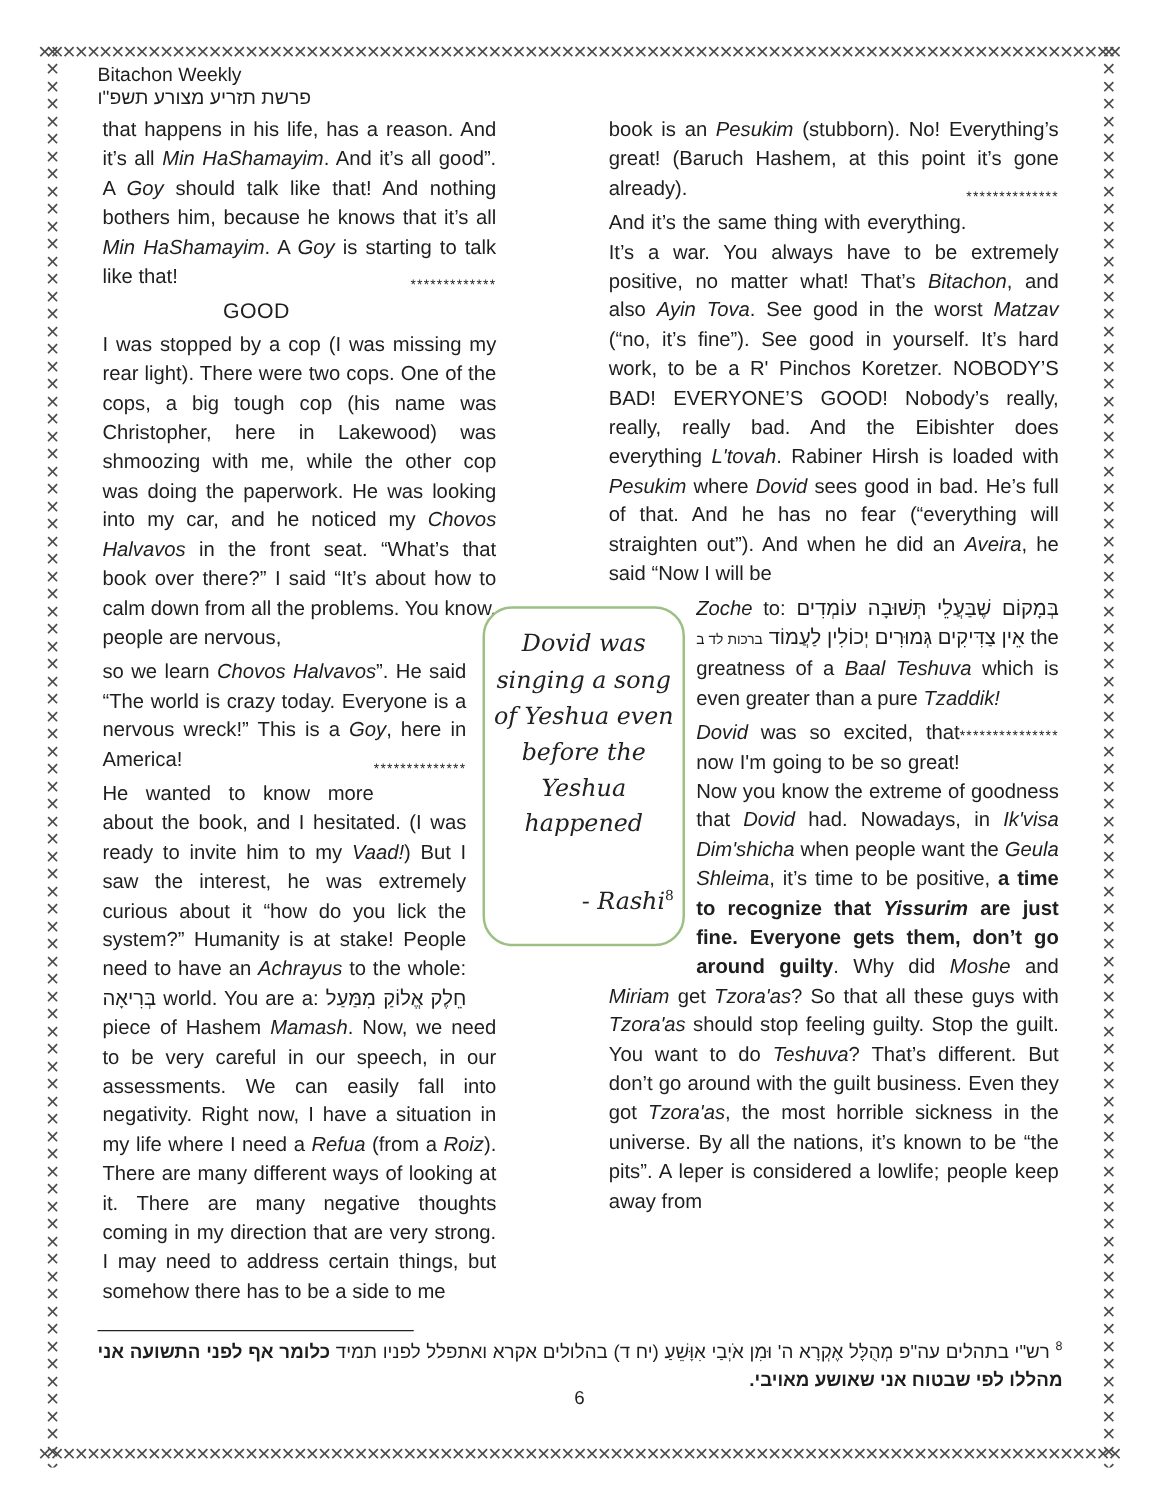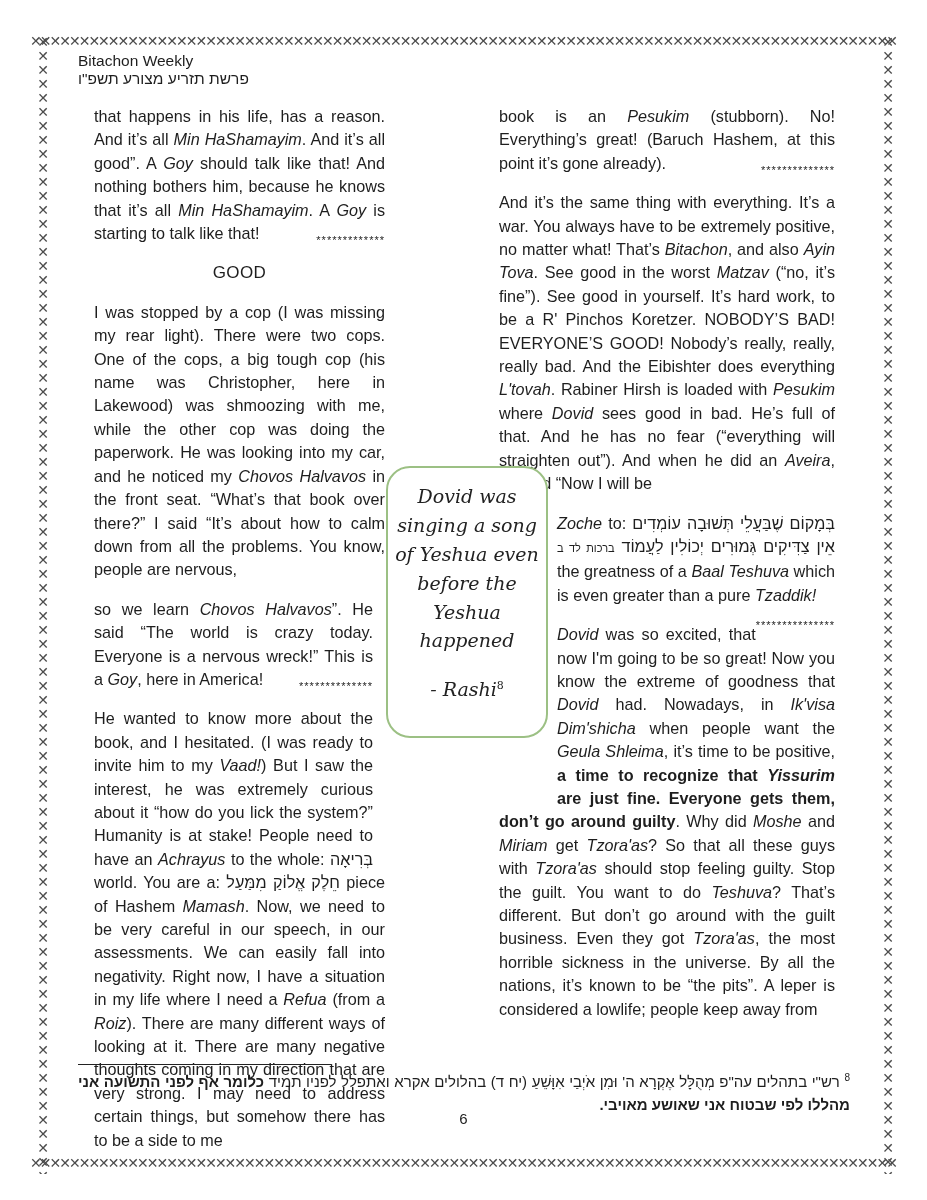--- a/index.html
+++ b/index.html
@@ -17,42 +17,42 @@
   .stitch-right{top:34px;bottom:26px;right:32px;width:18px;writing-mode:vertical-rl;}
 
   .header{position:absolute;top:52px;left:78px;right:77px;display:flex;
     justify-content:space-between;align-items:baseline;font-size:15.5px;flex-direction:column;}
   .header .heb{direction:rtl;}
 
   .col{position:absolute;top:89px;font-size:16.2px;line-height:23.4px;
     text-align:justify;}
   .col-left{left:78px;width:323px;height:980px;}
   .col-right{left:483px;width:368px;height:992px;}
-  .col p{margin:16px;}
+  .col p{margin:4px;}
   .h-plain{margin:0;text-align:center;font-size:17px;letter-spacing:.4px;}
   .h-bold{margin:0;text-align:center;font-weight:700;font-size:16.4px;}
 
   .wrap-spacer-r{float:right;width:28px;height:272px;}
   .wrap-spacer-l{float:left;width:74px;height:287px;}
 
   .seg-i{font-style:italic;}
   .seg-b{font-weight:700;}
   .seg-bi{font-weight:700;font-style:italic;}
   .seg-stars{float:right;font-size:11px;letter-spacing:1px;margin-top:7px;}
   .seg-cite{font-size:11px;}
 
   .callout{
-    position:absolute;left:386px;top:466px;width:162px;height:272px;
+    position:absolute;left:386px;top:485px;width:162px;height:272px;
     box-sizing:border-box;border:2px solid #9cc084;border-radius:24px;
     background:#ffffff;text-align:center;
     font-family:"DejaVu Serif",serif;font-style:italic;
     font-size:19px;line-height:1.52;color:#222;
     padding:14px 7px 24px;
   }
-  .callout .attr{margin-top:20px;}
+  .callout .attr{margin-top:33px;text-align:right;}
   .callout sup{font-size:11px;font-style:normal;}
 
   .fn-sep{position:absolute;left:78px;top:1064px;width:253px;
     border-top:1.5px solid #222;}
   .footnote{position:absolute;left:78px;top:1070px;width:772px;
     direction:rtl;text-align:justify;font-size:15px;line-height:1.55;}
   .footnote sup{font-size:10px;}
 
   .pageno{position:absolute;left:0;top:1110px;width:100%;
     text-align:center;font-size:15px;}

